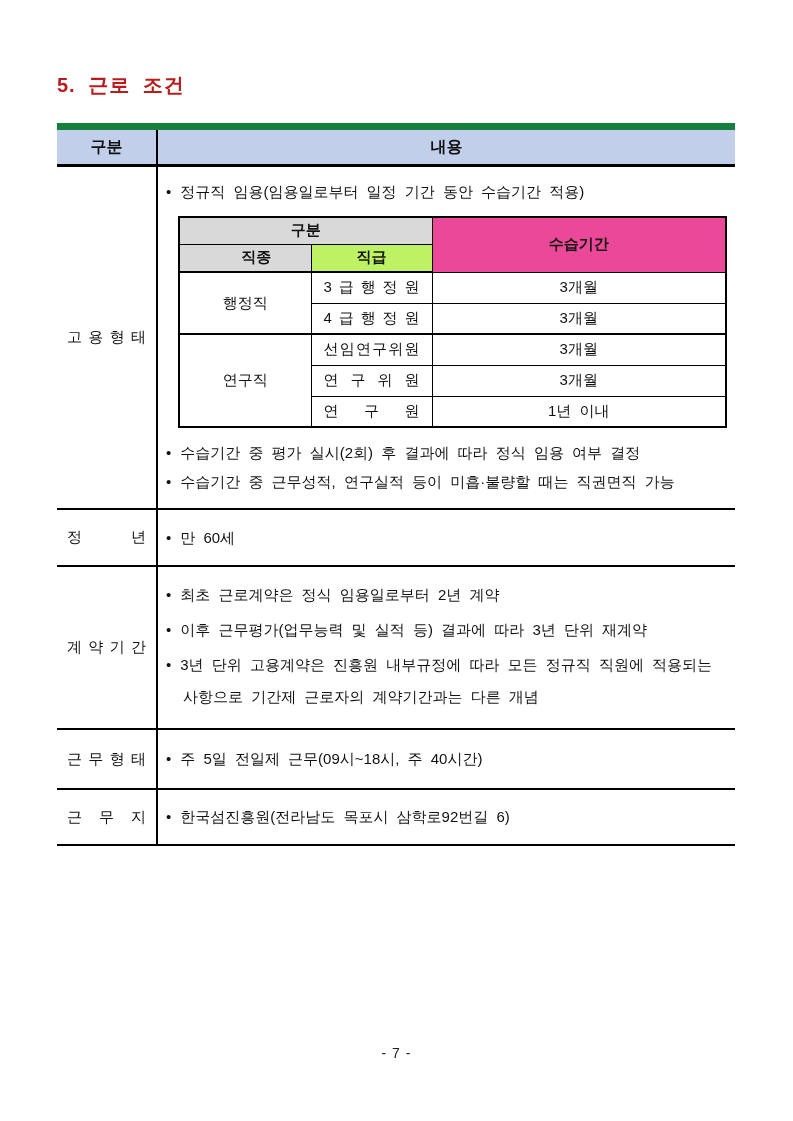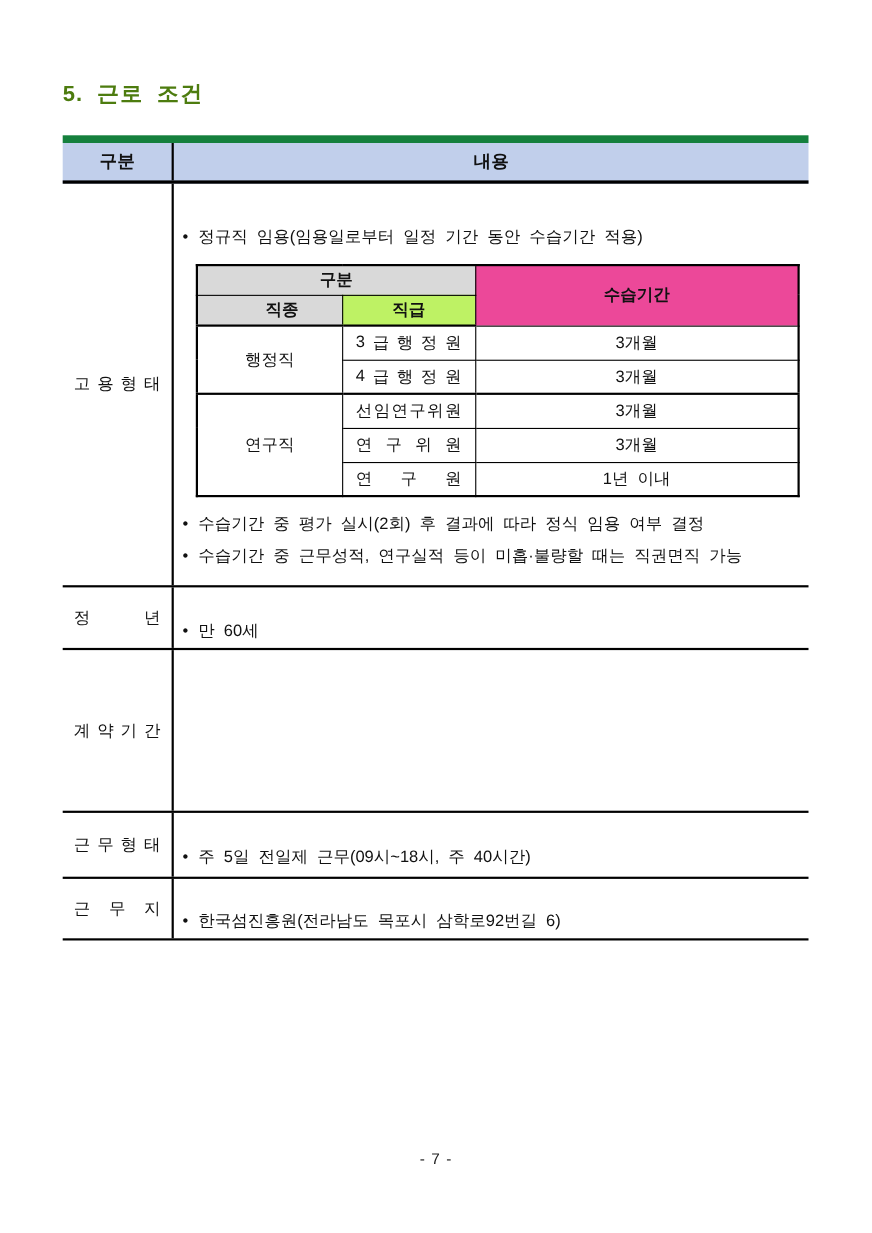--- a/index.html
+++ b/index.html
@@ -14,21 +14,21 @@
     overflow: hidden;
   }
   .doc-title {
     position: absolute;
     left: 57px;
     top: 72px;
     font-size: 20px;
     font-weight: bold;
     letter-spacing: 1px;
     word-spacing: 6px;
-    color: #4d7c0f;
+    color: #b91c1c;
   }
   .otable {
     position: absolute;
     left: 57px;
     top: 123px;
     width: 678px;
     border-top: 7px solid #15803d;
     border-bottom: 2px solid #000;
     font-size: 15px;
   }
@@ -36,21 +36,21 @@
   .ohead .hcell {
     display: flex; align-items: center; justify-content: center;
     font-weight: bold; font-size: 16px;
   }
   .col1 { width: 101px; border-right: 2px solid #000; flex-shrink: 0; }
   .col2 { flex: 1; }
   .orow { display: flex; }
   .orow + .orow { border-top: 2px solid #000; }
   .label-cell { display: flex; align-items: center; }
   .label-cell .distribute { width: 100%; padding: 0 10px; font-size: 15px; }
-  .content-cell { padding: 0 6px 0 8px; word-break: keep-all; word-spacing: 4px; margin-top: 24px; }
+  .content-cell { padding: 0 6px 0 8px; word-break: keep-all; word-spacing: 4px; }
   .vcenter { display: flex; flex-direction: column; justify-content: center; }
 
   .bullet { padding-left: 17px; text-indent: -17px; line-height: 30px; }
   .bullet::before { content: "\2022"; padding-right: 9px; }
 
   .emp-cell { padding-top: 10px; padding-bottom: 12px; }
   .emp-cell .intro { line-height: 30px; }
   .emp-cell .post { line-height: 29px; }
 
   .itable { border-collapse: collapse; margin: 9px 0 10px 12px; }
@@ -207,20 +207,25 @@
 
     <div class="orow row-contract">
       <div class="col1 label-cell">
         <div class="distribute" style="display: flex; justify-content: space-between;">
             <span>계</span>
             <span>약</span>
             <span>기</span>
             <span>간</span>
           </div>
       </div>
+      <div class="col2 content-cell vcenter">
+        <div class="bullet">최초 근로계약은 정식 임용일로부터 2년 계약</div>
+        <div class="bullet">이후 근무평가(업무능력 및 실적 등) 결과에 따라 3년 단위 재계약</div>
+        <div class="bullet">3년 단위 고용계약은 진흥원 내부규정에 따라 모든 정규직 직원에 적용되는 사항으로 기간제 근로자의 계약기간과는 다른 개념</div>
+      </div>
     </div>
 
     <div class="orow row-worktype">
       <div class="col1 label-cell">
         <div class="distribute" style="display: flex; justify-content: space-between;">
             <span>근</span>
             <span>무</span>
             <span>형</span>
             <span>태</span>
           </div>

